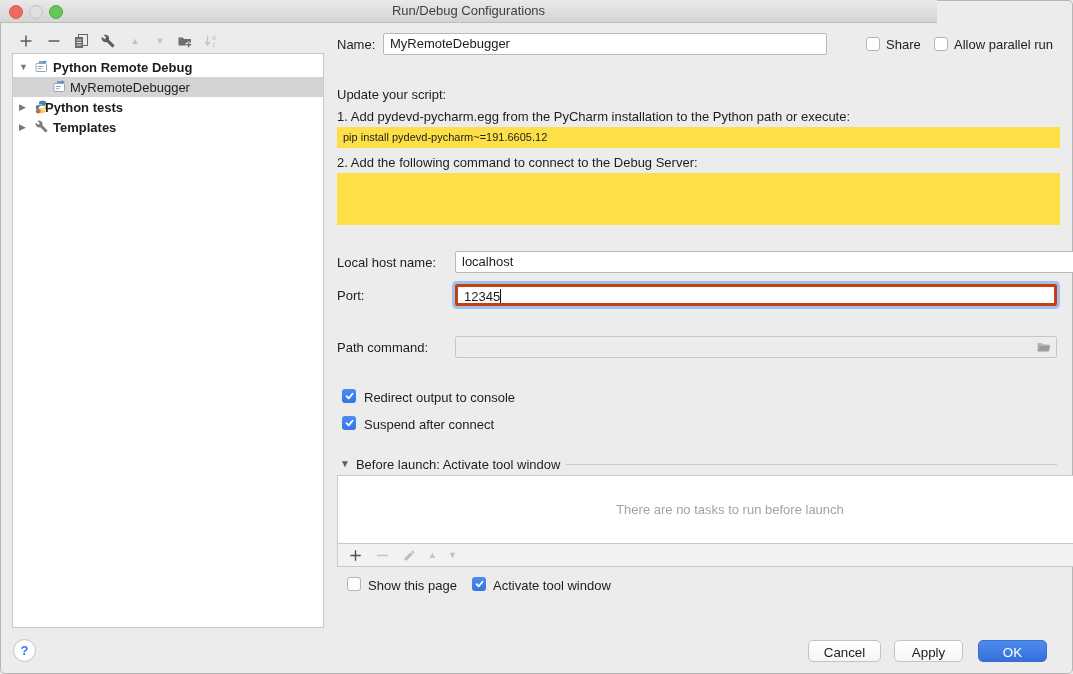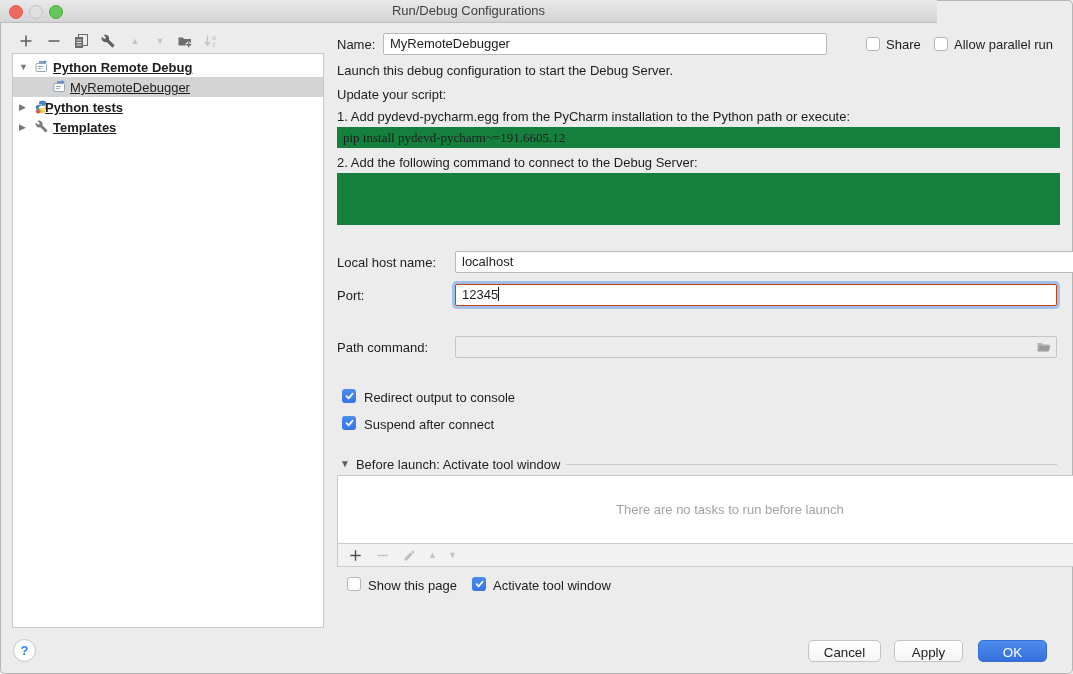--- a/index.html
+++ b/index.html
@@ -16,30 +16,30 @@
   .ticn{position:absolute;width:16px;height:16px;display:flex;align-items:center;justify-content:center;}
   .tri{font-size:9px;line-height:1;}
   .dis{color:#c2c2c2;}
   .dk{color:#5d5d5d;}
   
   .tree{position:absolute;left:12px;top:53px;width:312px;height:575px;background:#fff;border:1px solid #c9c9c9;box-sizing:border-box;}
   .trow{position:absolute;left:0;width:100%;height:20px;}
   .trow.sel{background:#d4d4d4;}
   .trow .exp{position:absolute;left:6px;top:5px;font-size:9px;color:#777;}
   .trow .ticon{position:absolute;top:3px;}
-  .trow .tlabel{position:absolute;top:3px;white-space:nowrap;text-decoration:underline;}
+  .trow .tlabel{position:absolute;top:3px;white-space:nowrap;}
   .b{font-weight:bold;}
   
   .field{position:absolute;background:#fff;border:1px solid #b9b9b9;border-radius:2px;box-sizing:border-box;height:22px;line-height:20px;padding-left:6px;white-space:nowrap;overflow:hidden;}
-  .field.focus{border:1px solid #c2410c;box-shadow:0 0 0 3px rgba(120,168,233,0.65);}
+  .field.focus{border:3px solid #c2410c;box-shadow:0 0 0 3px rgba(120,168,233,0.65);}
   .field.empty{background:#ececec;border:1px solid #c6c6c6;}
   .caret{display:inline-block;width:1px;height:14px;background:#111;vertical-align:-2px;}
   .lbl{position:absolute;white-space:nowrap;}
   .txt{position:absolute;white-space:nowrap;}
-  .code{position:absolute;background:#15803d;font-family:Liberation Serif, serif;font-size:13px;white-space:nowrap;overflow:hidden;}
+  .code{position:absolute;background:#fde047;font-family:Liberation Sans, sans-serif;font-size:11px;white-space:nowrap;overflow:hidden;}
   
   .cb{position:absolute;width:14px;height:14px;border-radius:3px;background:#fff;border:1px solid #b5b5b5;box-sizing:border-box;}
   .cb.on{background:linear-gradient(#4a8df0,#3674e4);border:none;}
   .cb svg{position:absolute;left:1.5px;top:2px;}
   
   .blhead{position:absolute;left:340px;top:456px;width:717px;height:16px;display:flex;align-items:center;gap:6px;}
   .blrule{flex:1;height:1px;background:#c9c9c9;}
   .blbox{position:absolute;left:337px;top:475px;width:786px;border:1px solid #c9c9c9;box-sizing:border-box;}
   .blempty{height:67px;background:#fff;display:flex;align-items:center;justify-content:center;color:#a3a3a3;border-bottom:1px solid #c9c9c9;}
   .blbar{height:22px;background:#f2f2f2;display:flex;align-items:center;gap:11px;padding-left:9px;}
@@ -152,21 +152,20 @@
     </div>
   </div>
 
   <span class="lbl" style="left:337px;top:37px">Name:</span>
   <div class="field" style="left:383px;top:33px;width:444px"><span>MyRemoteDebugger</span></div>
   <div class="cb" style="left:866px;top:37px"></div>
   <span class="lbl" style="left:886px;top:37px">Share</span>
   <div class="cb" style="left:934px;top:37px"></div>
   <span class="lbl" style="left:954px;top:37px">Allow parallel run</span>
 
-  <span class="txt" style="left:337px;top:63px">Launch this debug configuration to start the Debug Server.</span>
   <span class="txt" style="left:337px;top:87px">Update your script:</span>
   <span class="txt" style="left:337px;top:109px">1. Add pydevd-pycharm.egg from the PyCharm installation to the Python path or execute:</span>
   <div class="code" style="left:337px;top:127px;width:723px;height:21px;line-height:21px;padding-left:6px;box-sizing:border-box"><span>pip install pydevd-pycharm~=191.6605.12</span></div>
   <span class="txt" style="left:337px;top:155px">2. Add the following command to connect to the Debug Server:</span>
   <div class="code" style="left:337px;top:173px;width:723px;height:52px;line-height:17px;padding:4px 0 0 6px;box-sizing:border-box">
   </div>
 
   <span class="lbl" style="left:337px;top:255px">Local host name:</span>
   <div class="field" style="left:455px;top:251px;width:698px"><span>localhost</span></div>
 

